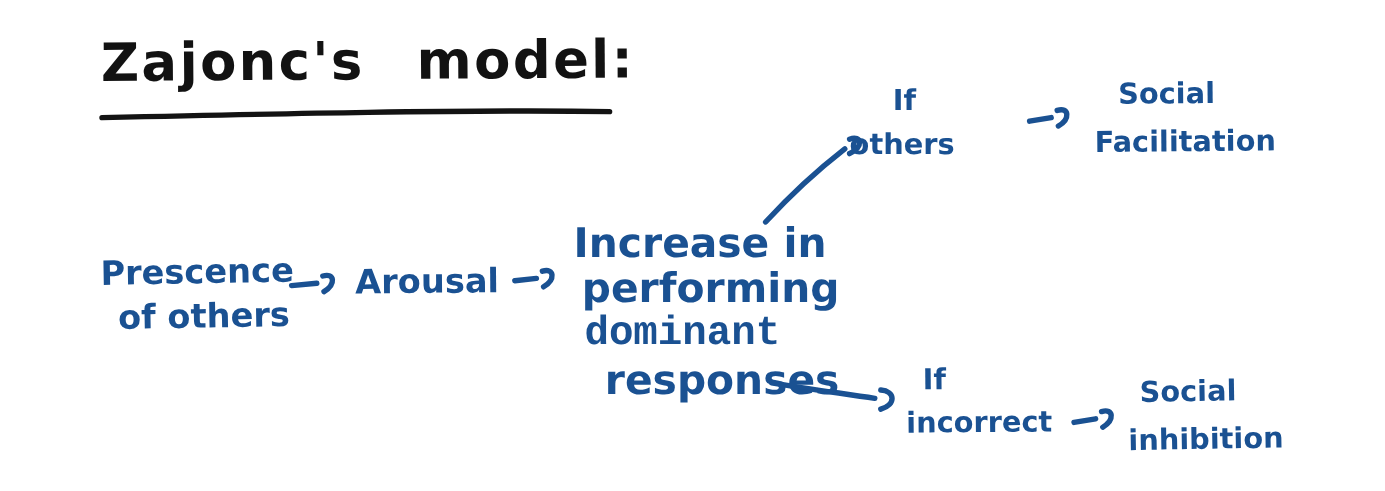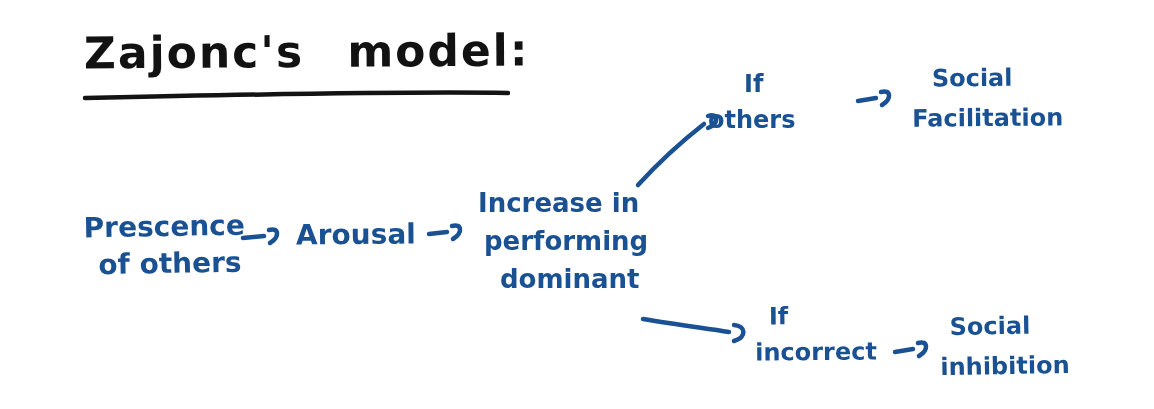--- a/index.html
+++ b/index.html
@@ -40,23 +40,23 @@
     position: absolute;
     color: #1a5192;
     font-weight: bold;
     white-space: nowrap;
   }
   .node .line { display: block; }
   
   .n-presence   { left: 84px;  top: 208px; font-size: 28px; line-height: 37px; transform: rotate(-1deg); }
   .n-presence .l2 { margin-left: 14px; }
   .n-arousal    { left: 296px; top: 218px; font-size: 28px; transform: rotate(-0.5deg); }
-  .n-dominant   { left: 478px; top: 184px; font-size: 26px; line-height: 38px; }
+  .n-dominant   { left: 478px; top: 184px; font-size: 34px; line-height: 38px; }
   .n-dominant .l2 { margin-left: 6px; text-align: right; }
-  .n-dominant .l3 { margin-left: 22px; }
+  .n-dominant .l3 { margin-left: 9px; font-family: Liberation Mono, monospace; }
   .n-dominant .l4 { margin-left: 26px; }
   
   .n-ifcorrect  { left: 708px; top: 66px;  font-size: 24px; line-height: 36px; }
   .n-ifcorrect .l1 { margin-left: 36px; }
   .n-facilitation { left: 912px; top: 58px; font-size: 24px; line-height: 40px; transform: rotate(-0.5deg); }
   .n-facilitation .l1 { margin-left: 20px; }
   .n-ifincorrect { left: 755px; top: 298px; font-size: 24px; line-height: 36px; transform: rotate(-0.5deg); }
   .n-ifincorrect .l1 { margin-left: 14px; }
   .n-inhibition { left: 940px; top: 306px; font-size: 24px; line-height: 40px; transform: rotate(-1deg); }
   .n-inhibition .l1 { margin-left: 10px; }
@@ -120,20 +120,21 @@
     <span class="line l1">Prescence</span>
     <span class="line l2">of others</span>
   </div>
 
   <div class="node n-arousal">Arousal</div>
 
   <div class="node n-dominant">
     <span class="line l1">Increase in</span>
     <span class="line l2">performing</span>
     <span class="line l3">dominant</span>
+    <span class="line l4">responses</span>
   </div>
 
   <div class="node n-ifcorrect">
     <span class="line l1">If</span>
     <span class="line l2">others</span>
   </div>
 
   <div class="node n-facilitation">
     <span class="line l1">Social</span>
     <span class="line l2">Facilitation</span>

